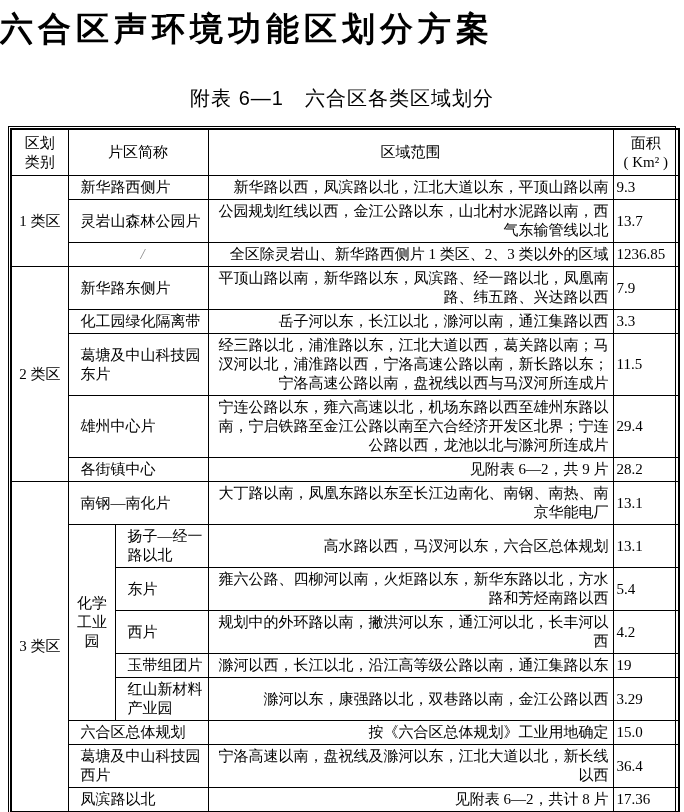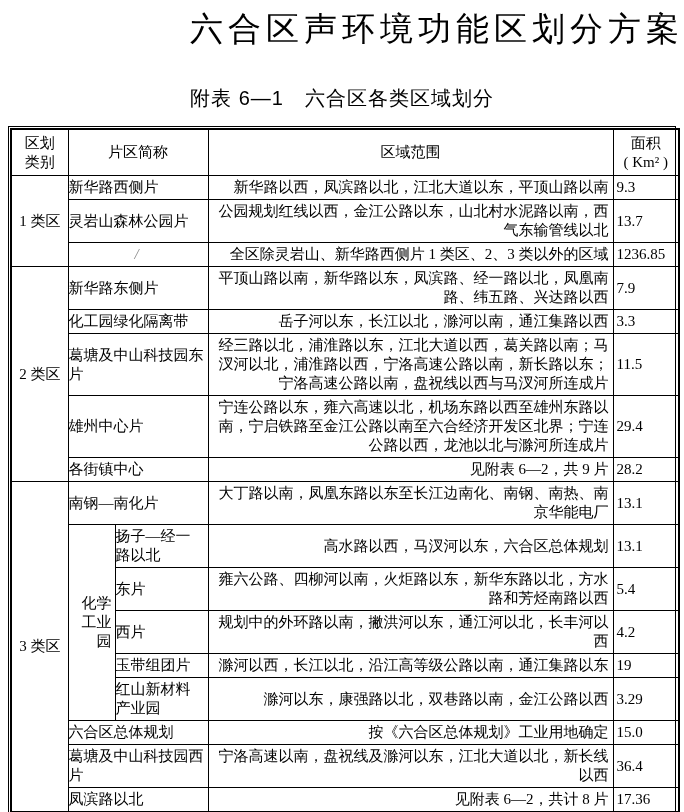--- a/index.html
+++ b/index.html
@@ -7,23 +7,23 @@
     padding: 0;
     background: #ffffff;
     width: 684px;
     height: 812px;
     color: #000;
     font-family: "Liberation Serif", serif;
     overflow: hidden;
   }
   .doc-title {
     margin-top: 9px;
-    text-align: right;
+    text-align: left;
     font-size: 33px;
-    font-weight: normal;
+    font-weight: bold;
     letter-spacing: 5px;
     line-height: 40px;
     font-family: "Liberation Serif", serif;
   }
   .table-caption {
     margin-top: 36px;
     text-align: center;
     font-size: 20px;
     font-weight: normal;
     letter-spacing: 1px;
@@ -50,22 +50,22 @@
     border: 1px solid #000;
     font-size: 15px;
     line-height: 19px;
     padding: 2px 3px;
     vertical-align: middle;
     font-weight: normal;
     word-break: break-all;
   }
   tr.hdr th { height: 41px; text-align: center; }
   td.cat    { text-align: center; }
-  td.name   { text-align: left; padding-left: 0; }
-  td.chem   { text-align: right; padding-left: 4px; }
+  td.name   { text-align: left; padding-left: 12px; }
+  td.chem   { text-align: center; padding-left: 4px; }
   td.scope  { text-align: right; padding: 2px 4px; }
   td.area   { text-align: left; }
   td.slash  { text-align: center; color: #8a8a8a; font-style: italic; }
   td.total  { text-align: center; height: 33px; }
 </style>
 </head>
 <body>
 
 <div class="doc-title">六合区声环境功能区划分方案</div>
 

